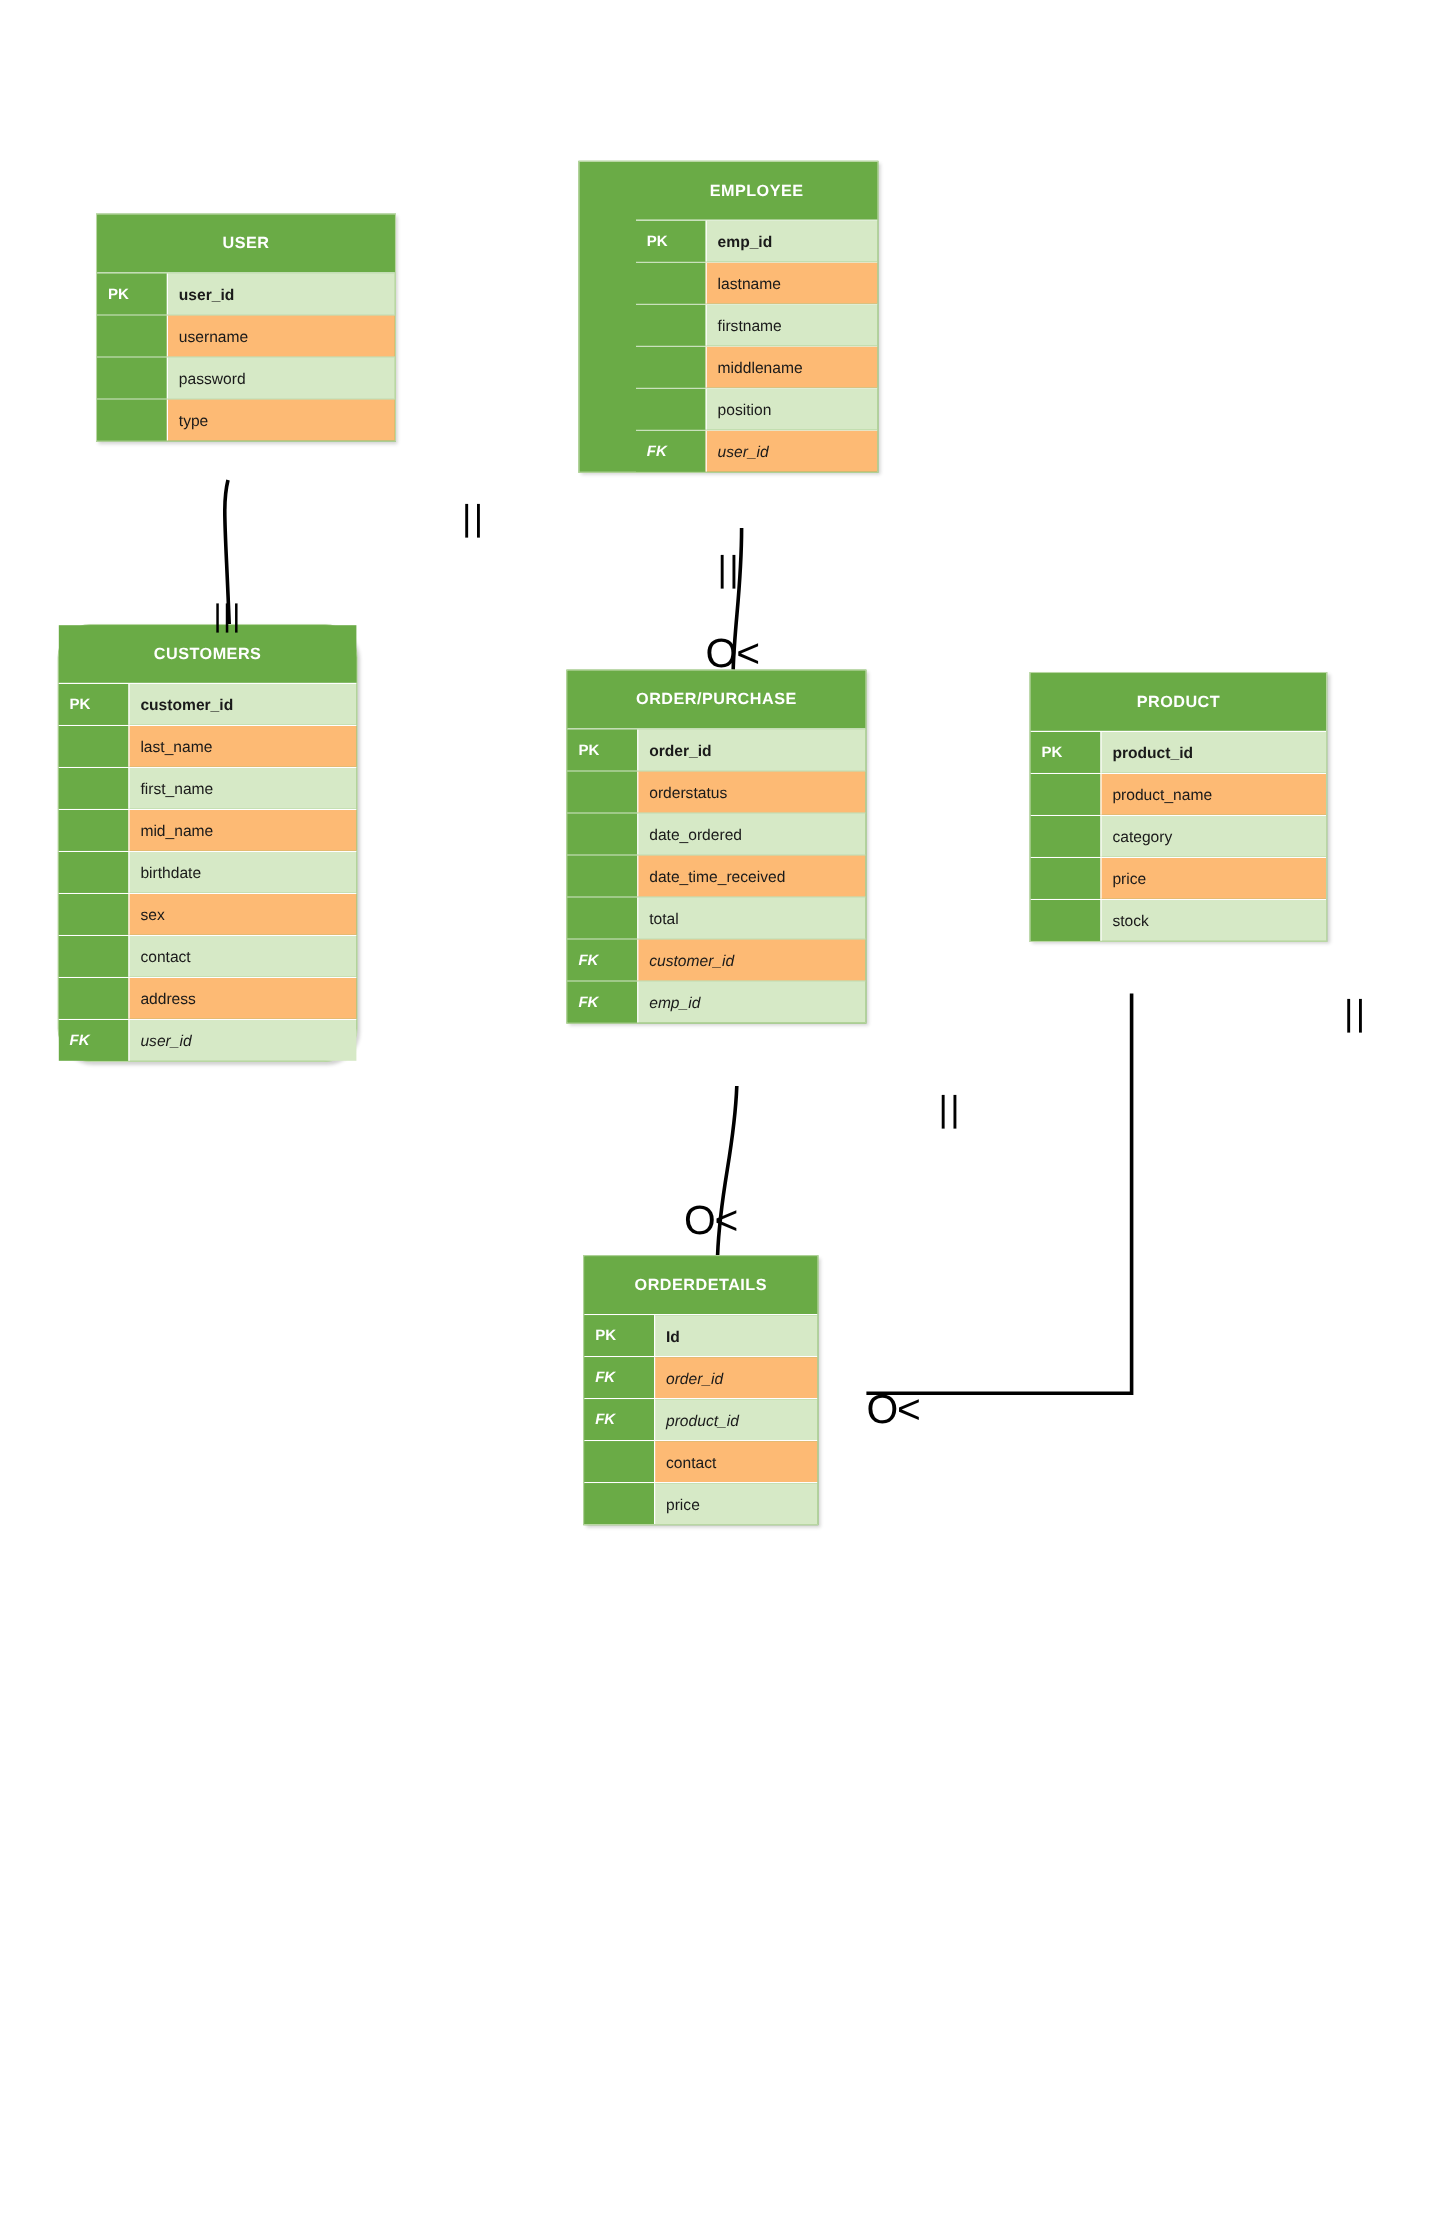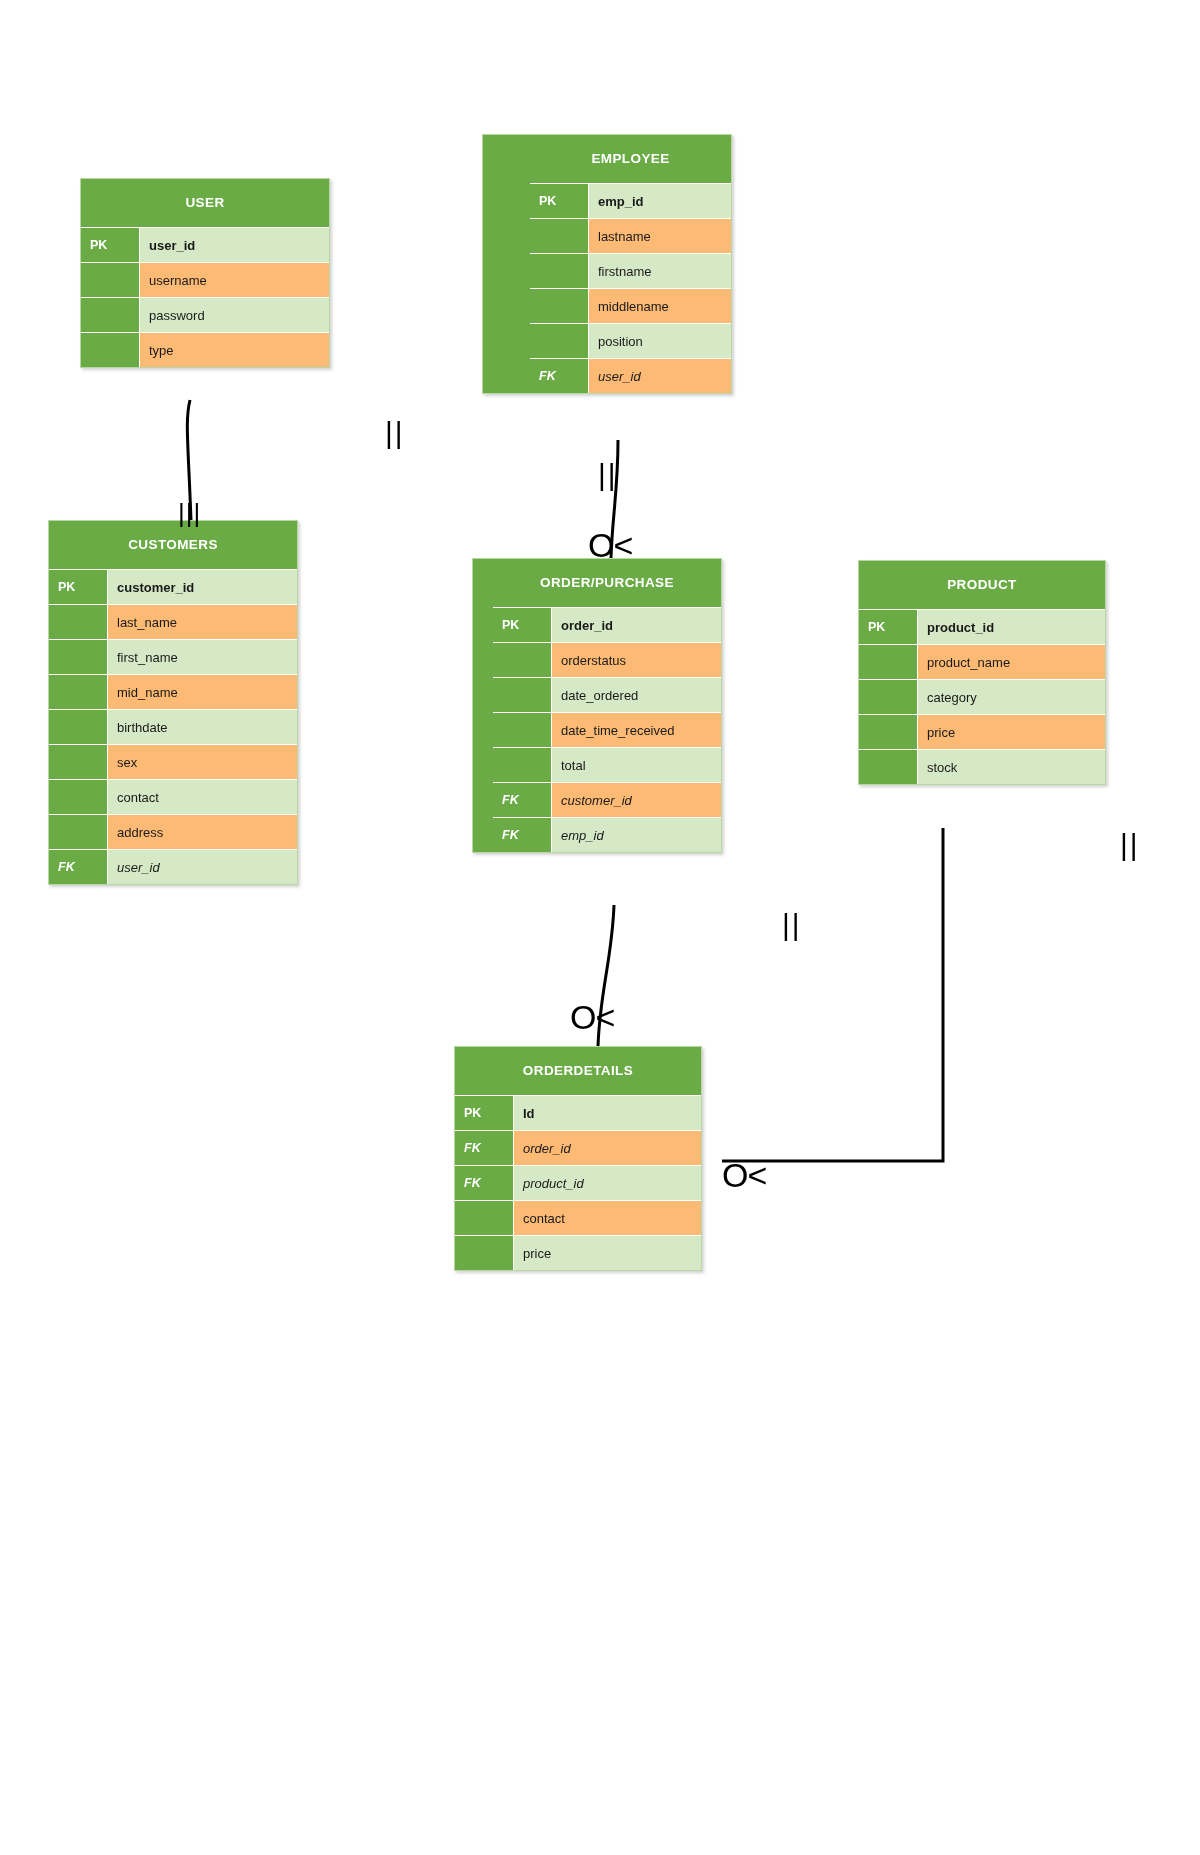--- a/index.html
+++ b/index.html
@@ -183,21 +183,21 @@
         <div class="key"></div>
         <div class="fieldcell">position</div>
       </div>
       <div class="row alt">
         <div class="key fk">FK</div>
         <div class="fieldcell fk-name">user_id</div>
       </div>
     </div>
   </div>
 
-  <div class="entity" id="ent-customers" style="left:48px; top:520px; width:250px;">
+  <div class="entity" id="ent-customers" style="left:48px; top:520px; width:250px;border-radius:28px;">
     <div class="entity-title">CUSTOMERS</div>
     <div class="rows">
       <div class="row">
         <div class="key">PK</div>
         <div class="fieldcell pk-name">customer_id</div>
       </div>
       <div class="row alt nokey">
         <div class="key"></div>
         <div class="fieldcell">last_name</div>
       </div>
@@ -225,21 +225,21 @@
         <div class="key"></div>
         <div class="fieldcell">address</div>
       </div>
       <div class="row">
         <div class="key fk">FK</div>
         <div class="fieldcell fk-name">user_id</div>
       </div>
     </div>
   </div>
 
-  <div class="entity" id="ent-order" style="left:472px; top:558px; width:250px;padding-left:20px;">
+  <div class="entity" id="ent-order" style="left:472px; top:558px; width:250px;">
     <div class="entity-title">ORDER/PURCHASE</div>
     <div class="rows">
       <div class="row">
         <div class="key">PK</div>
         <div class="fieldcell pk-name">order_id</div>
       </div>
       <div class="row alt nokey">
         <div class="key"></div>
         <div class="fieldcell">orderstatus</div>
       </div>
@@ -285,21 +285,21 @@
         <div class="key"></div>
         <div class="fieldcell">price</div>
       </div>
       <div class="row nokey">
         <div class="key"></div>
         <div class="fieldcell">stock</div>
       </div>
     </div>
   </div>
 
-  <div class="entity" id="ent-orderdetails" style="left:454px; top:1046px; width:248px;">
+  <div class="entity" id="ent-orderdetails" style="left:486px; top:1046px; width:196px;">
     <div class="entity-title">ORDERDETAILS</div>
     <div class="rows">
       <div class="row">
         <div class="key">PK</div>
         <div class="fieldcell pk-name">Id</div>
       </div>
       <div class="row alt">
         <div class="key fk">FK</div>
         <div class="fieldcell fk-name">order_id</div>
       </div>

